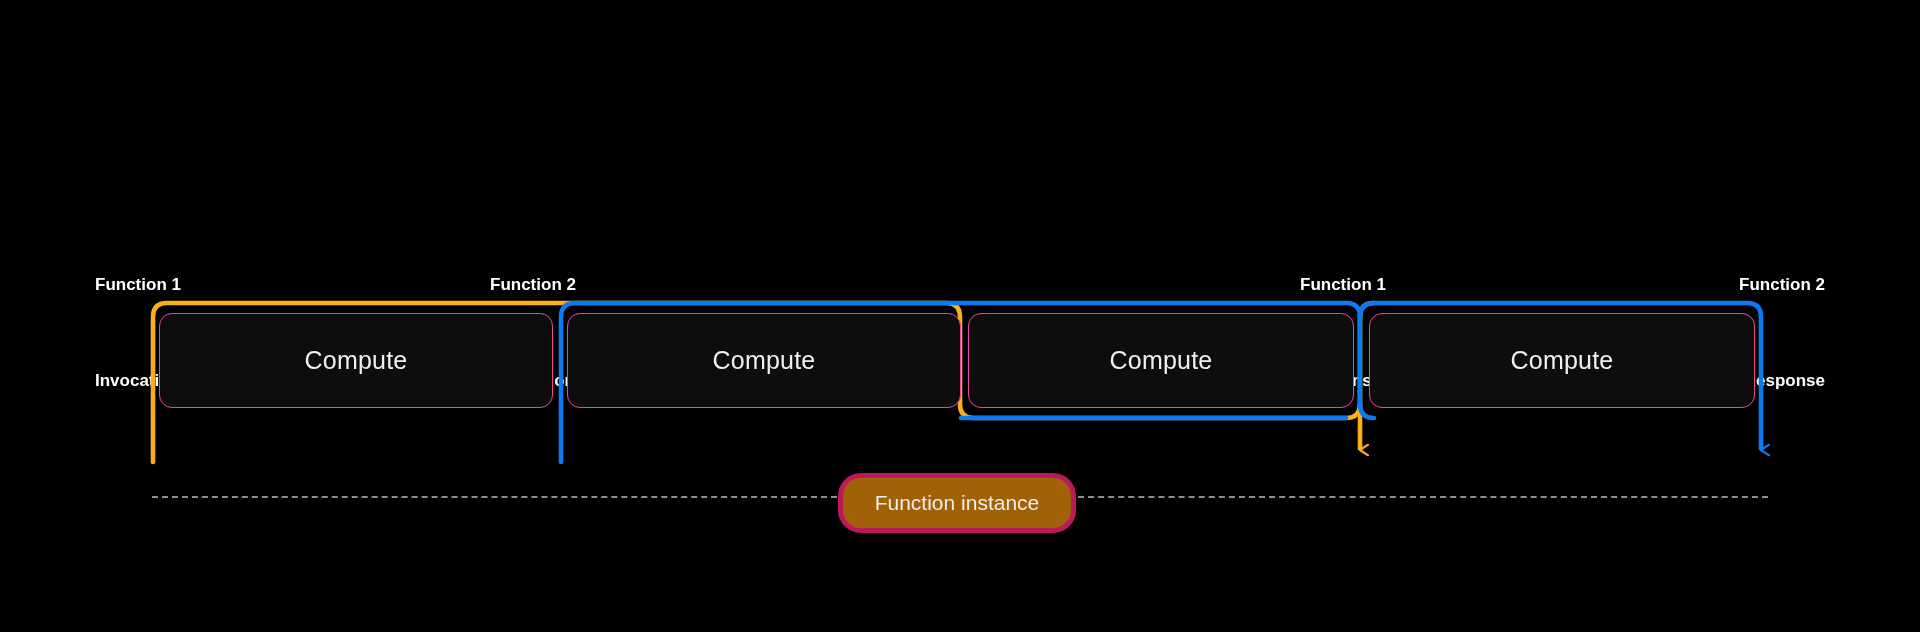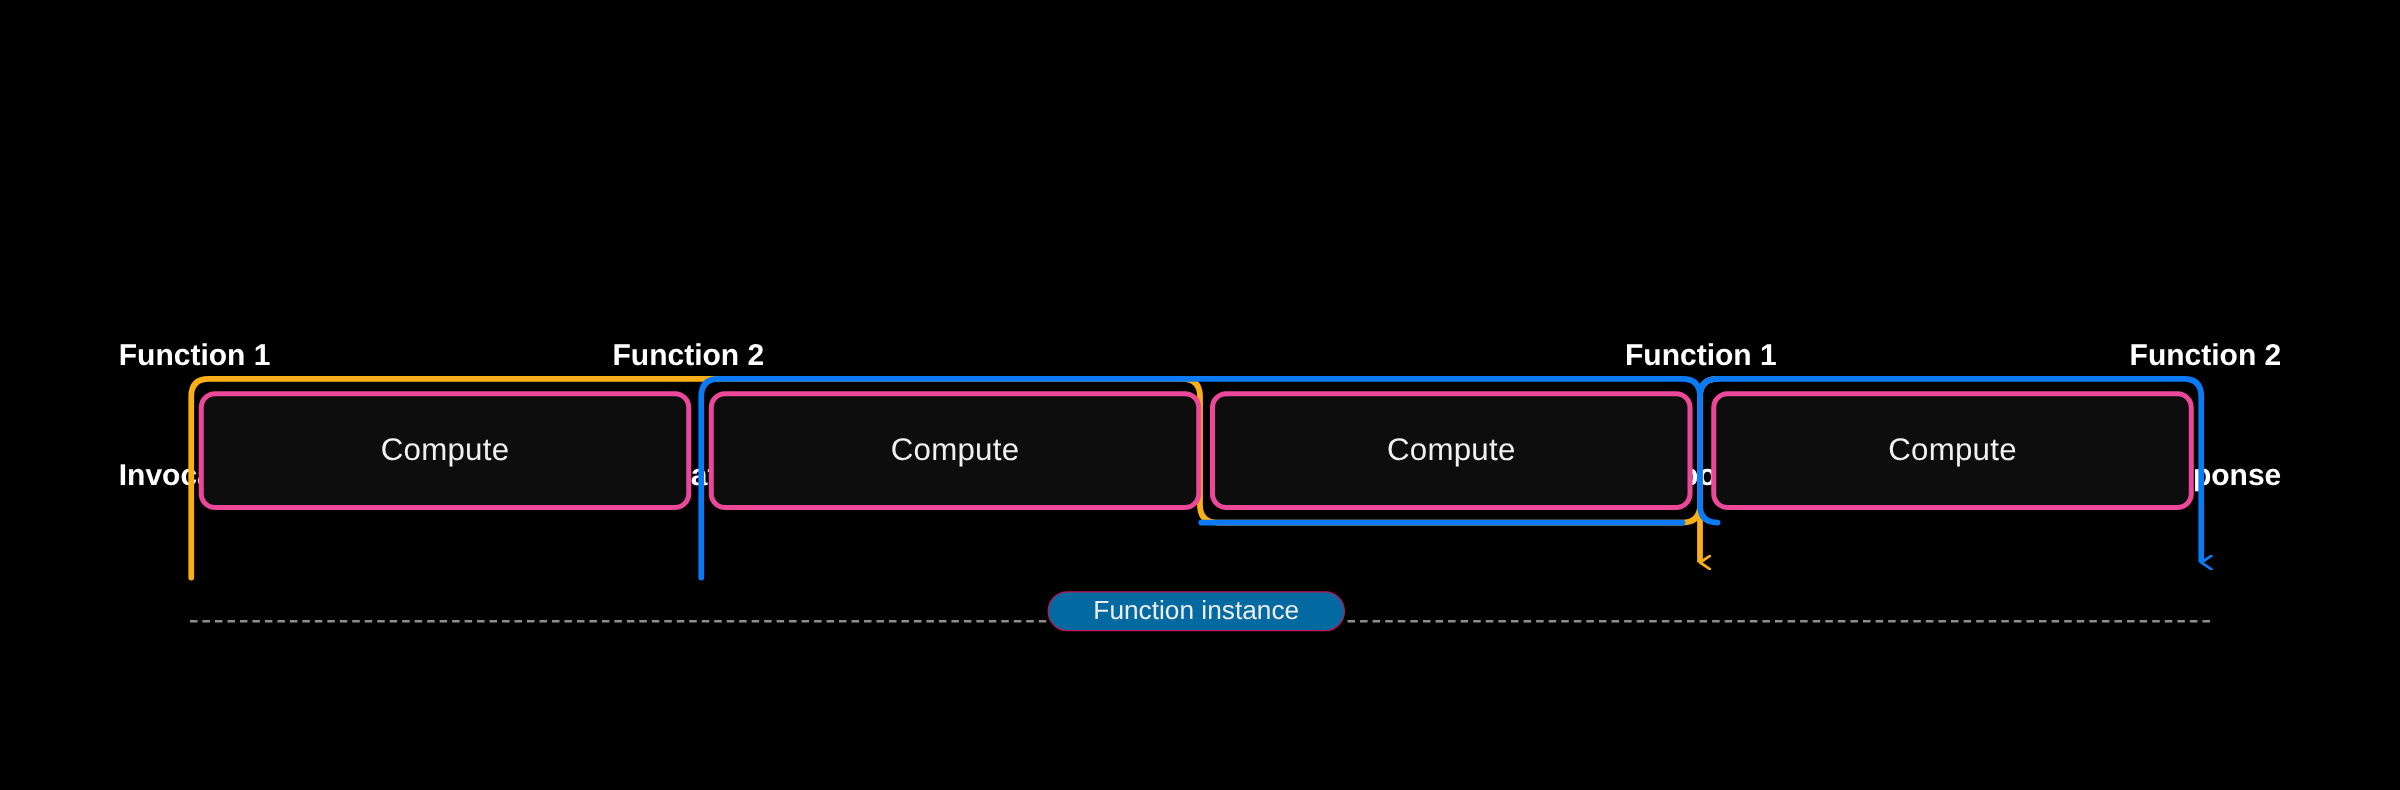--- a/index.html
+++ b/index.html
@@ -33,21 +33,21 @@
     font-size: 34px;
     font-weight: 700;
     letter-spacing: -0.4px;
     color: #f2f2f2;
     white-space: pre;
   }
 
   
   .endpoint-label {
     position: absolute;
-    font-size: 24px;
+    font-size: 17px;
     font-weight: 700;
     line-height: 32px;
     color: #ffffff;
     white-space: pre;
   }
   .endpoint-label .lbl-line { display: block; }
   .endpoint-label.align-left  { text-align: left; }
   .endpoint-label.align-right { text-align: right; }
 
   #label-f1-invoke { left: 95px;  top: 205px; }
@@ -62,21 +62,21 @@
     width: 1920px;
     height: 632px;
     pointer-events: none;
   }
 
   
   .compute-box {
     position: absolute;
     box-sizing: border-box;
     background: #0d0d0d;
-    border: 4px solid #ec4899;
+    border: 1px solid #ec4899;
     border-radius: 13px;
     display: flex;
     align-items: center;
     justify-content: center;
     font-size: 25px;
     font-weight: 400;
     color: #f0f0f0;
     letter-spacing: 0.2px;
     white-space: pre;
   }
@@ -93,24 +93,24 @@
     border-top: 2px dashed #8d8d8d;
   }
   #instance-dash-left  { left: 152px;  width: 685px; }
   #instance-dash-right { left: 1078px; width: 690px; }
 
   #function-instance-pill {
     position: absolute;
     left: 838px;
     top: 473px;
     width: 238px;
-    height: 32px;
+    height: 60px;
     box-sizing: border-box;
-    background: #0369a1;
-    border: 1px solid #be185d;
+    background: #a16207;
+    border: 5px solid #be185d;
     border-radius: 23px;
     display: flex;
     align-items: center;
     justify-content: center;
     font-size: 21px;
     color: #ededed;
     white-space: pre;
   }
 </style>
 </head>

